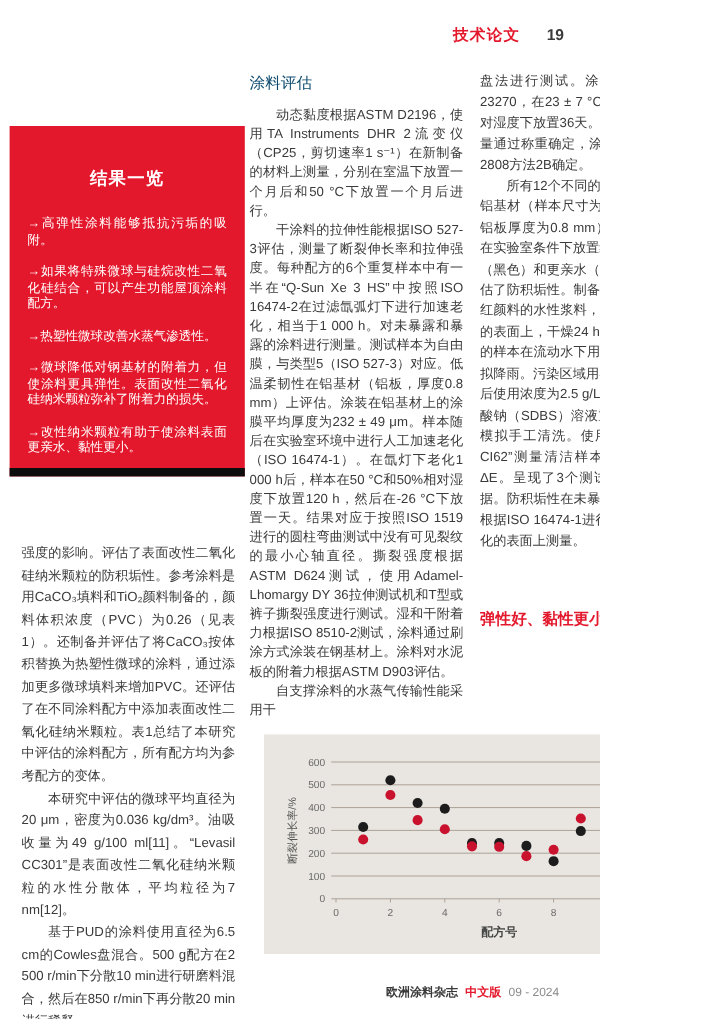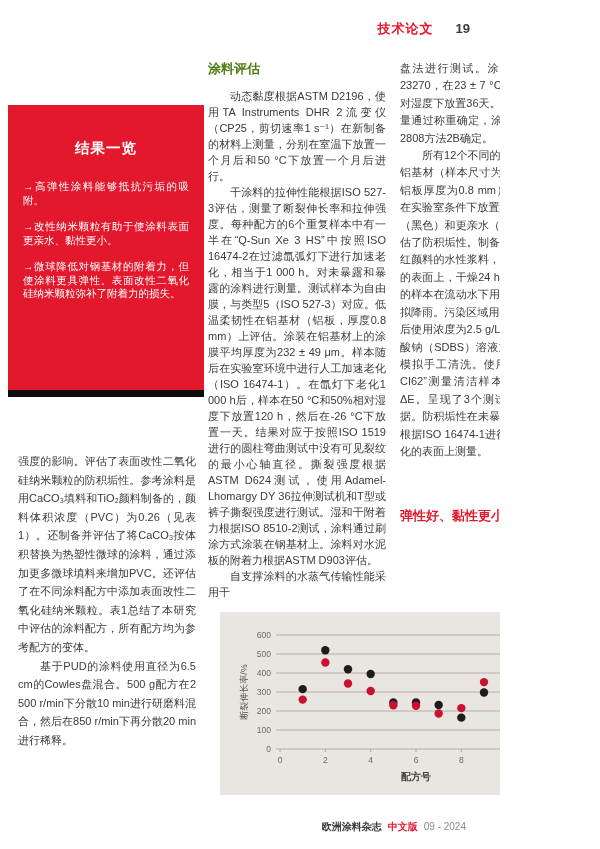--- a/index.html
+++ b/index.html
@@ -20,21 +20,21 @@
   .resbox h2{margin:0 0 22px 0;text-align:center;font-size:14.5px;font-weight:bold;letter-spacing:1px;}
   .resbox p{margin:0 0 13px 0;font-size:10.5px;line-height:13.5px;text-align:justify;}
   
   .col{position:absolute;width:178px;font-size:11px;text-align:justify;}
   .col p{margin:0;text-indent:2em;}
   .col-left{left:18px;top:452px;line-height:18.6px;}
   .col-left p:first-child{text-indent:0;}
   .col-mid{left:208px;top:88px;line-height:16px;}
   .col-right{left:400px;top:60px;line-height:17.4px;}
   .col-right p:first-child{text-indent:0;}
-  .colhead{position:absolute;left:208px;top:60px;font-size:13px;font-weight:bold;color:#4d7c0f;}
+  .colhead{position:absolute;left:208px;top:60px;font-size:13px;font-weight:normal;color:#0c4a6e;}
   .subhead{
     position:absolute;left:400px;top:507px;width:178px;
     display:flex;align-items:flex-start;justify-content:space-between;
     font-size:13px;font-weight:bold;color:#e4182c;
   }
   .more{
     width:13px;height:13px;border-radius:50%;background:#0d0d0d;color:#fff;
     font-size:8px;line-height:13px;text-align:center;font-weight:bold;flex:0 0 auto;
   }
   
@@ -57,29 +57,32 @@
 
   <div class="hdr">
     <span class="sec">技术论文</span>
     <span class="pg">19</span>
   </div>
 
   <div class="resbox">
     <h2>结果一览</h2>
     <div>
         <p>→高弹性涂料能够抵抗污垢的吸附。</p>
+        <p>→如果将特殊微球与硅烷改性二氧化硅结合，可以产生功能屋顶涂料配方。</p>
+        <p>→热塑性微球改善水蒸气渗透性。</p>
+        <p>→微球降低对钢基材的附着力，但使涂料更具弹性。表面改性二氧化硅纳米颗粒弥补了附着力的损失。</p>
         <p>→改性纳米颗粒有助于使涂料表面更亲水、黏性更小。</p>
-        <p>→微球降低对钢基材的附着力，但使涂料更具弹性。表面改性二氧化硅纳米颗粒弥补了附着力的损失。</p>
       </div>
   </div>
 
   <div class="colhead">涂料评估</div>
 
   <div class="col col-left">
       <p>强度的影响。评估了表面改性二氧化硅纳米颗粒的防积垢性。参考涂料是用CaCO₃填料和TiO₂颜料制备的，颜料体积浓度（PVC）为0.26（见表1）。还制备并评估了将CaCO₃按体积替换为热塑性微球的涂料，通过添加更多微球填料来增加PVC。还评估了在不同涂料配方中添加表面改性二氧化硅纳米颗粒。表1总结了本研究中评估的涂料配方，所有配方均为参考配方的变体。</p>
+      <p>本研究中评估的微球平均直径为20 μm，密度为0.036 kg/dm³。油吸收量为49 g/100 ml[11]。“Levasil CC301”是表面改性二氧化硅纳米颗粒的水性分散体，平均粒径为7 nm[12]。</p>
       <p>基于PUD的涂料使用直径为6.5 cm的Cowles盘混合。500 g配方在2 500 r/min下分散10 min进行研磨料混合，然后在850 r/min下再分散20 min进行稀释。</p>
     </div>
 
   <div class="col col-mid">
       <p>动态黏度根据ASTM D2196，使用TA Instruments DHR 2流变仪（CP25，剪切速率1 s⁻¹）在新制备的材料上测量，分别在室温下放置一个月后和50 °C下放置一个月后进行。</p>
       <p>干涂料的拉伸性能根据ISO 527-3评估，测量了断裂伸长率和拉伸强度。每种配方的6个重复样本中有一半在“Q-Sun Xe 3 HS”中按照ISO 16474-2在过滤氙弧灯下进行加速老化，相当于1 000 h。对未暴露和暴露的涂料进行测量。测试样本为自由膜，与类型5（ISO 527-3）对应。低温柔韧性在铝基材（铝板，厚度0.8 mm）上评估。涂装在铝基材上的涂膜平均厚度为232 ± 49 μm。样本随后在实验室环境中进行人工加速老化（ISO 16474-1）。在氙灯下老化1 000 h后，样本在50 °C和50%相对湿度下放置120 h，然后在-26 °C下放置一天。结果对应于按照ISO 1519进行的圆柱弯曲测试中没有可见裂纹的最小心轴直径。撕裂强度根据ASTM D624测试，使用Adamel-Lhomargy DY 36拉伸测试机和T型或裤子撕裂强度进行测试。湿和干附着力根据ISO 8510-2测试，涂料通过刷涂方式涂装在钢基材上。涂料对水泥板的附着力根据ASTM D903评估。</p>
       <p>自支撑涂料的水蒸气传输性能采用干</p>
     </div>
 
   <div class="col col-right">

